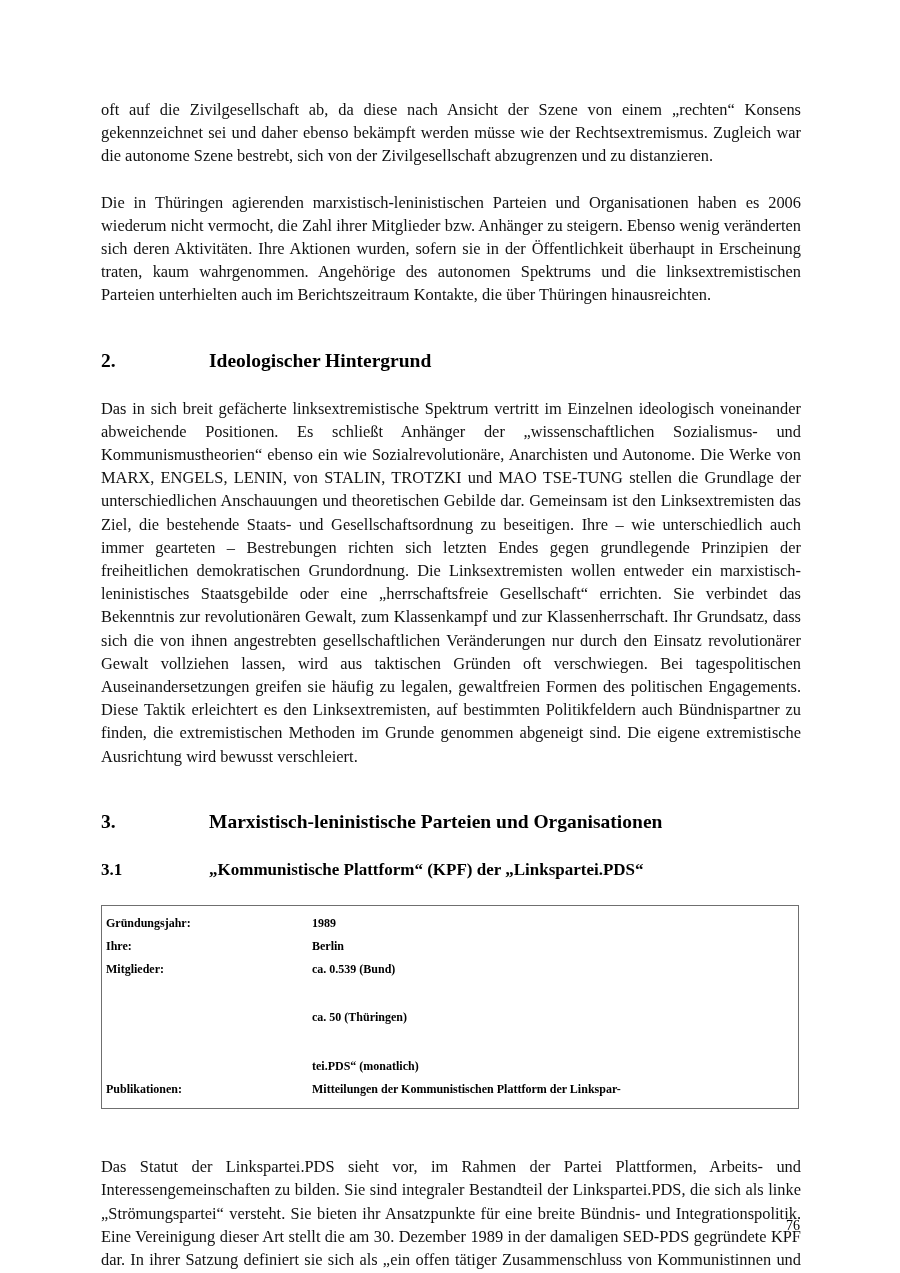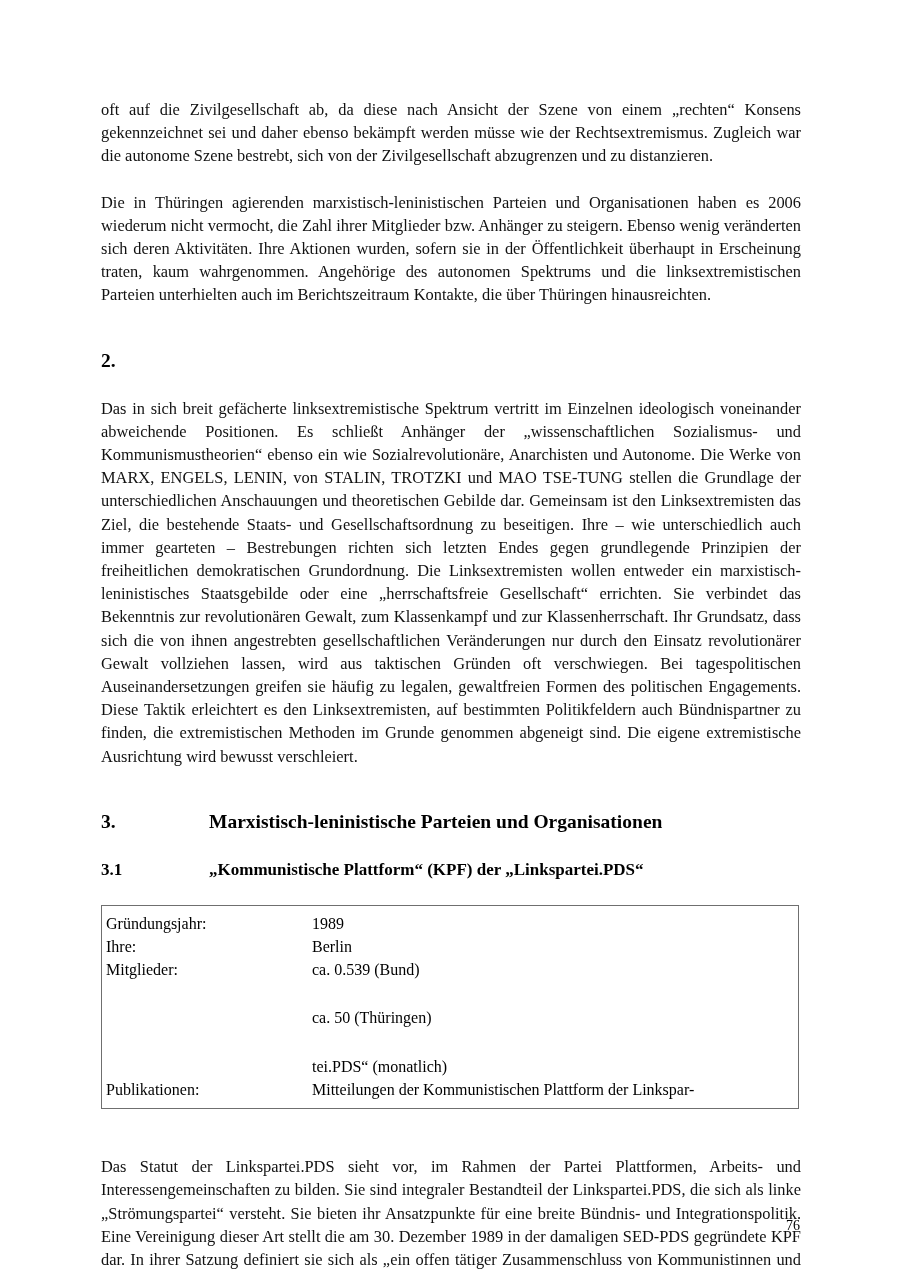--- a/index.html
+++ b/index.html
@@ -64,22 +64,23 @@
   
   .info-table {
     border: 1px solid #6f6f6f;
     width: 698px;
     box-sizing: border-box;
     padding: 6px 4px 7px 4px;
   }
   .info-row {
     display: flex;
     align-items: flex-end;
-    font-size: 16px;
+    font-size: 12px;
     line-height: 23.2px;
+    font-weight: bold;
   }
   .info-row .lbl {
     flex: 0 0 206px;
     width: 206px;
     white-space: nowrap;
   }
   .info-row .val {
     flex: 1 1 auto;
   }
   .info-row .val.cont {
@@ -109,20 +110,21 @@
 
     <div class="gap-par"></div>
 
     <p class="body-par">Die in Thüringen agierenden marxistisch-leninistischen Parteien und Organisationen haben es 2006 wiederum nicht vermocht, die Zahl ihrer Mitglieder bzw. Anhänger zu steigern. Ebenso wenig veränderten sich deren Aktivitäten. Ihre Aktionen wurden, sofern sie in der Öffentlichkeit überhaupt in Erscheinung traten, kaum wahrgenommen. Angehörige des autonomen Spektrums und die linksextremistischen Parteien unterhielten auch im Berichtszeitraum Kontakte, die über Thüringen hinausreichten.</p>
 
     <div class="gap-par"></div>
     <div class="gap-small"></div>
 
     <div class="heading h-major">
       <span class="num">2.</span>
+      <span class="title">Ideologischer Hintergrund</span>
     </div>
 
     <div class="gap-par"></div>
 
     <p class="body-par">Das in sich breit gefächerte linksextremistische Spektrum vertritt im Einzelnen ideologisch voneinander abweichende Positionen. Es schließt Anhänger der „wissenschaftlichen Sozialismus- und Kommunismustheorien“ ebenso ein wie Sozialrevolutionäre, Anarchisten und Autonome. Die Werke von MARX, ENGELS, LENIN, von STALIN, TROTZKI und MAO TSE-TUNG stellen die Grundlage der unterschiedlichen Anschauungen und theoretischen Gebilde dar. Gemeinsam ist den Linksextremisten das Ziel, die bestehende Staats- und Gesellschaftsordnung zu beseitigen. Ihre – wie unterschiedlich auch immer gearteten – Bestrebungen richten sich letzten Endes gegen grundlegende Prinzipien der freiheitlichen demokratischen Grundordnung. Die Linksextremisten wollen entweder ein marxistisch-leninistisches Staatsgebilde oder eine „herrschaftsfreie Gesellschaft“ errichten. Sie verbindet das Bekenntnis zur revolutionären Gewalt, zum Klassenkampf und zur Klassenherrschaft. Ihr Grundsatz, dass sich die von ihnen angestrebten gesellschaftlichen Veränderungen nur durch den Einsatz revolutionärer Gewalt vollziehen lassen, wird aus taktischen Gründen oft verschwiegen. Bei tagespolitischen Auseinandersetzungen greifen sie häufig zu legalen, gewaltfreien Formen des politischen Engagements. Diese Taktik erleichtert es den Linksextremisten, auf bestimmten Politikfeldern auch Bündnispartner zu finden, die extremistischen Methoden im Grunde genommen abgeneigt sind. Die eigene extremistische Ausrichtung wird bewusst verschleiert.</p>
 
     <div class="gap-par"></div>
     <div class="gap-small"></div>
 
     <div class="heading h-major">

